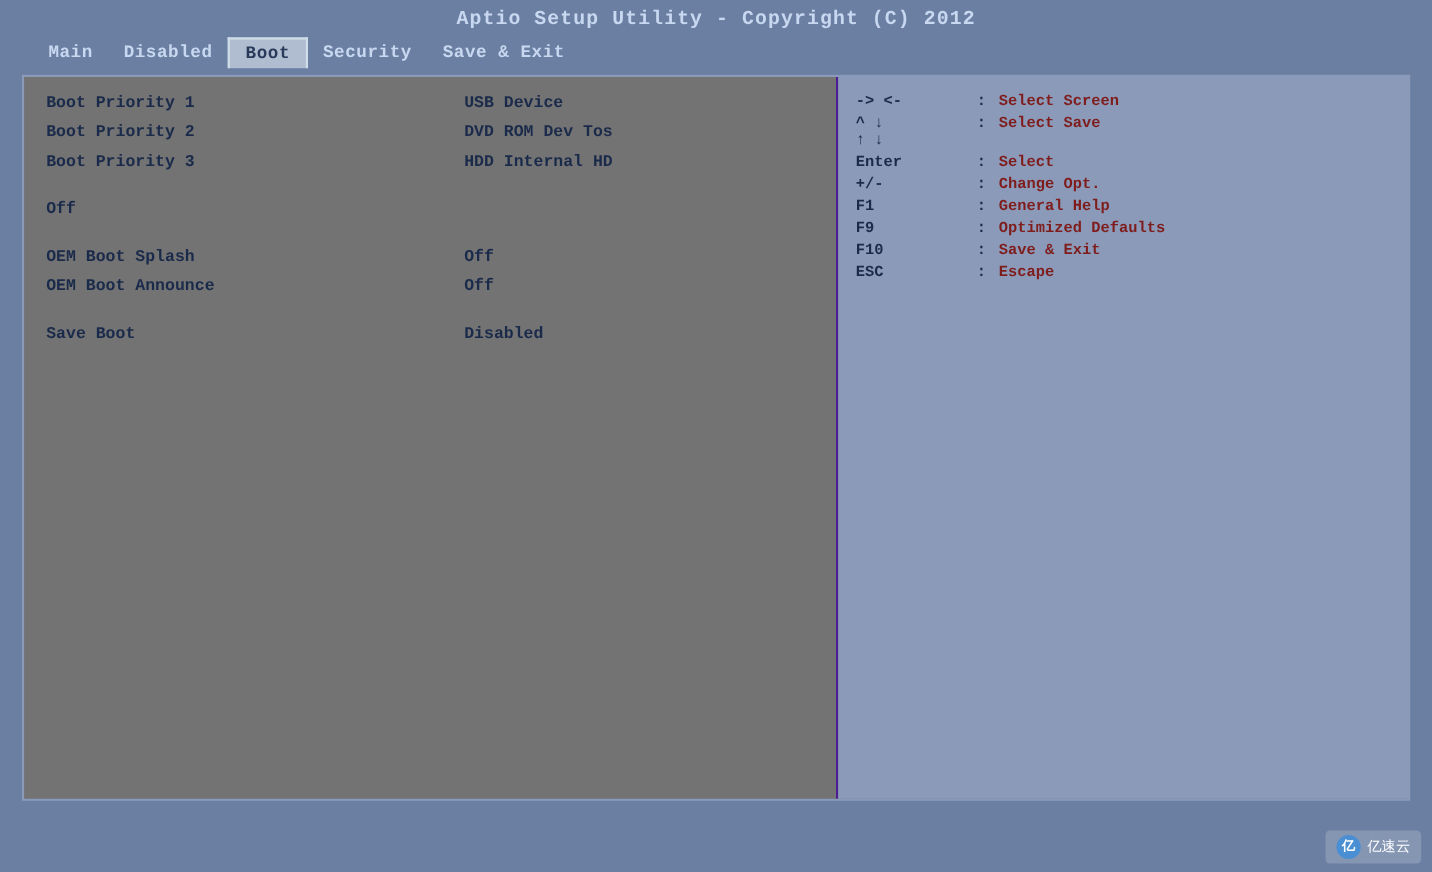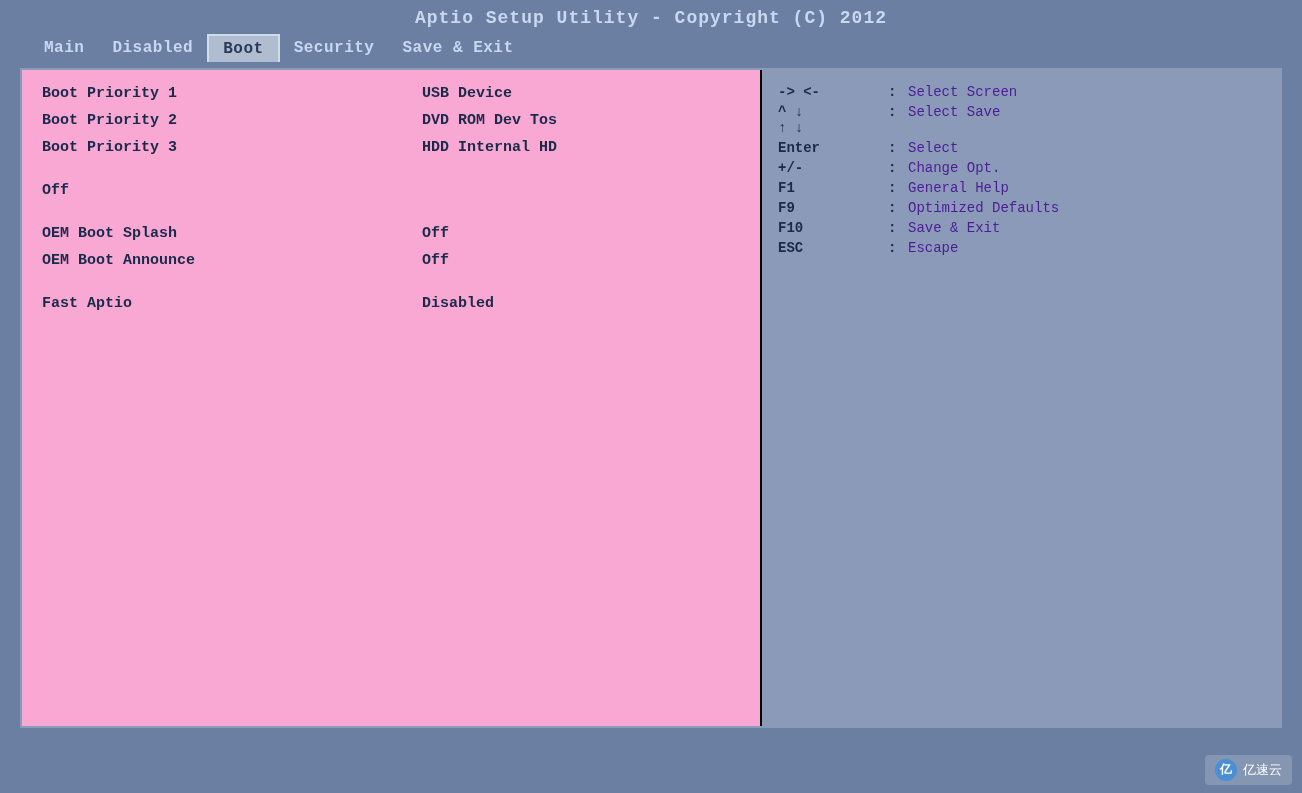--- a/index.html
+++ b/index.html
@@ -51,22 +51,22 @@
     .main-content {
       margin: 0 20px;
       border: 2px solid #8a9ab8;
       display: flex;
       flex-direction: row;
       height: 660px;
     }
 
     .left-panel {
       flex: 0 0 740px;
-      background-color: #f9a8d4;
-      border-right: 2px solid #000000;
+      background-color: #737373;
+      border-right: 2px solid #4c1d95;
       padding: 10px 0;
       overflow-y: auto;
     }
 
     .right-panel {
       flex: 1;
       background-color: #8a9ab8;
       display: flex;
       flex-direction: column;
     }
@@ -127,23 +127,23 @@
     }
 
     .key-sep {
       flex: 0 0 20px;
       color: #1a2a4a;
       font-size: 14px;
       font-weight: bold;
     }
 
     .key-desc {
-      color: #4c1d95;
+      color: #7f1d1d;
       font-size: 14px;
-      font-weight: normal;
+      font-weight: bold;
     }
 
     .watermark {
       position: absolute;
       bottom: 8px;
       right: 10px;
       background: rgba(255,255,255,0.18);
       border-radius: 4px;
       padding: 4px 10px;
       color: #fff;
@@ -211,21 +211,21 @@
       <span class="bios-value">Off</span>
     </div>
     <div class="bios-row">
       <span class="bios-label">OEM Boot Announce</span>
       <span class="bios-value">Off</span>
     </div>
 
     <div class="spacer"></div>
 
     <div class="bios-row">
-      <span class="bios-label">Fast Aptio</span>
+      <span class="bios-label">Save Boot</span>
       <span class="bios-value">Disabled</span>
     </div>
   </div>
 
   <div class="right-panel">
 
 
     <div class="right-bottom">
       <div class="key-help-row">
         <span class="key-col">-&gt; &lt;-</span>

